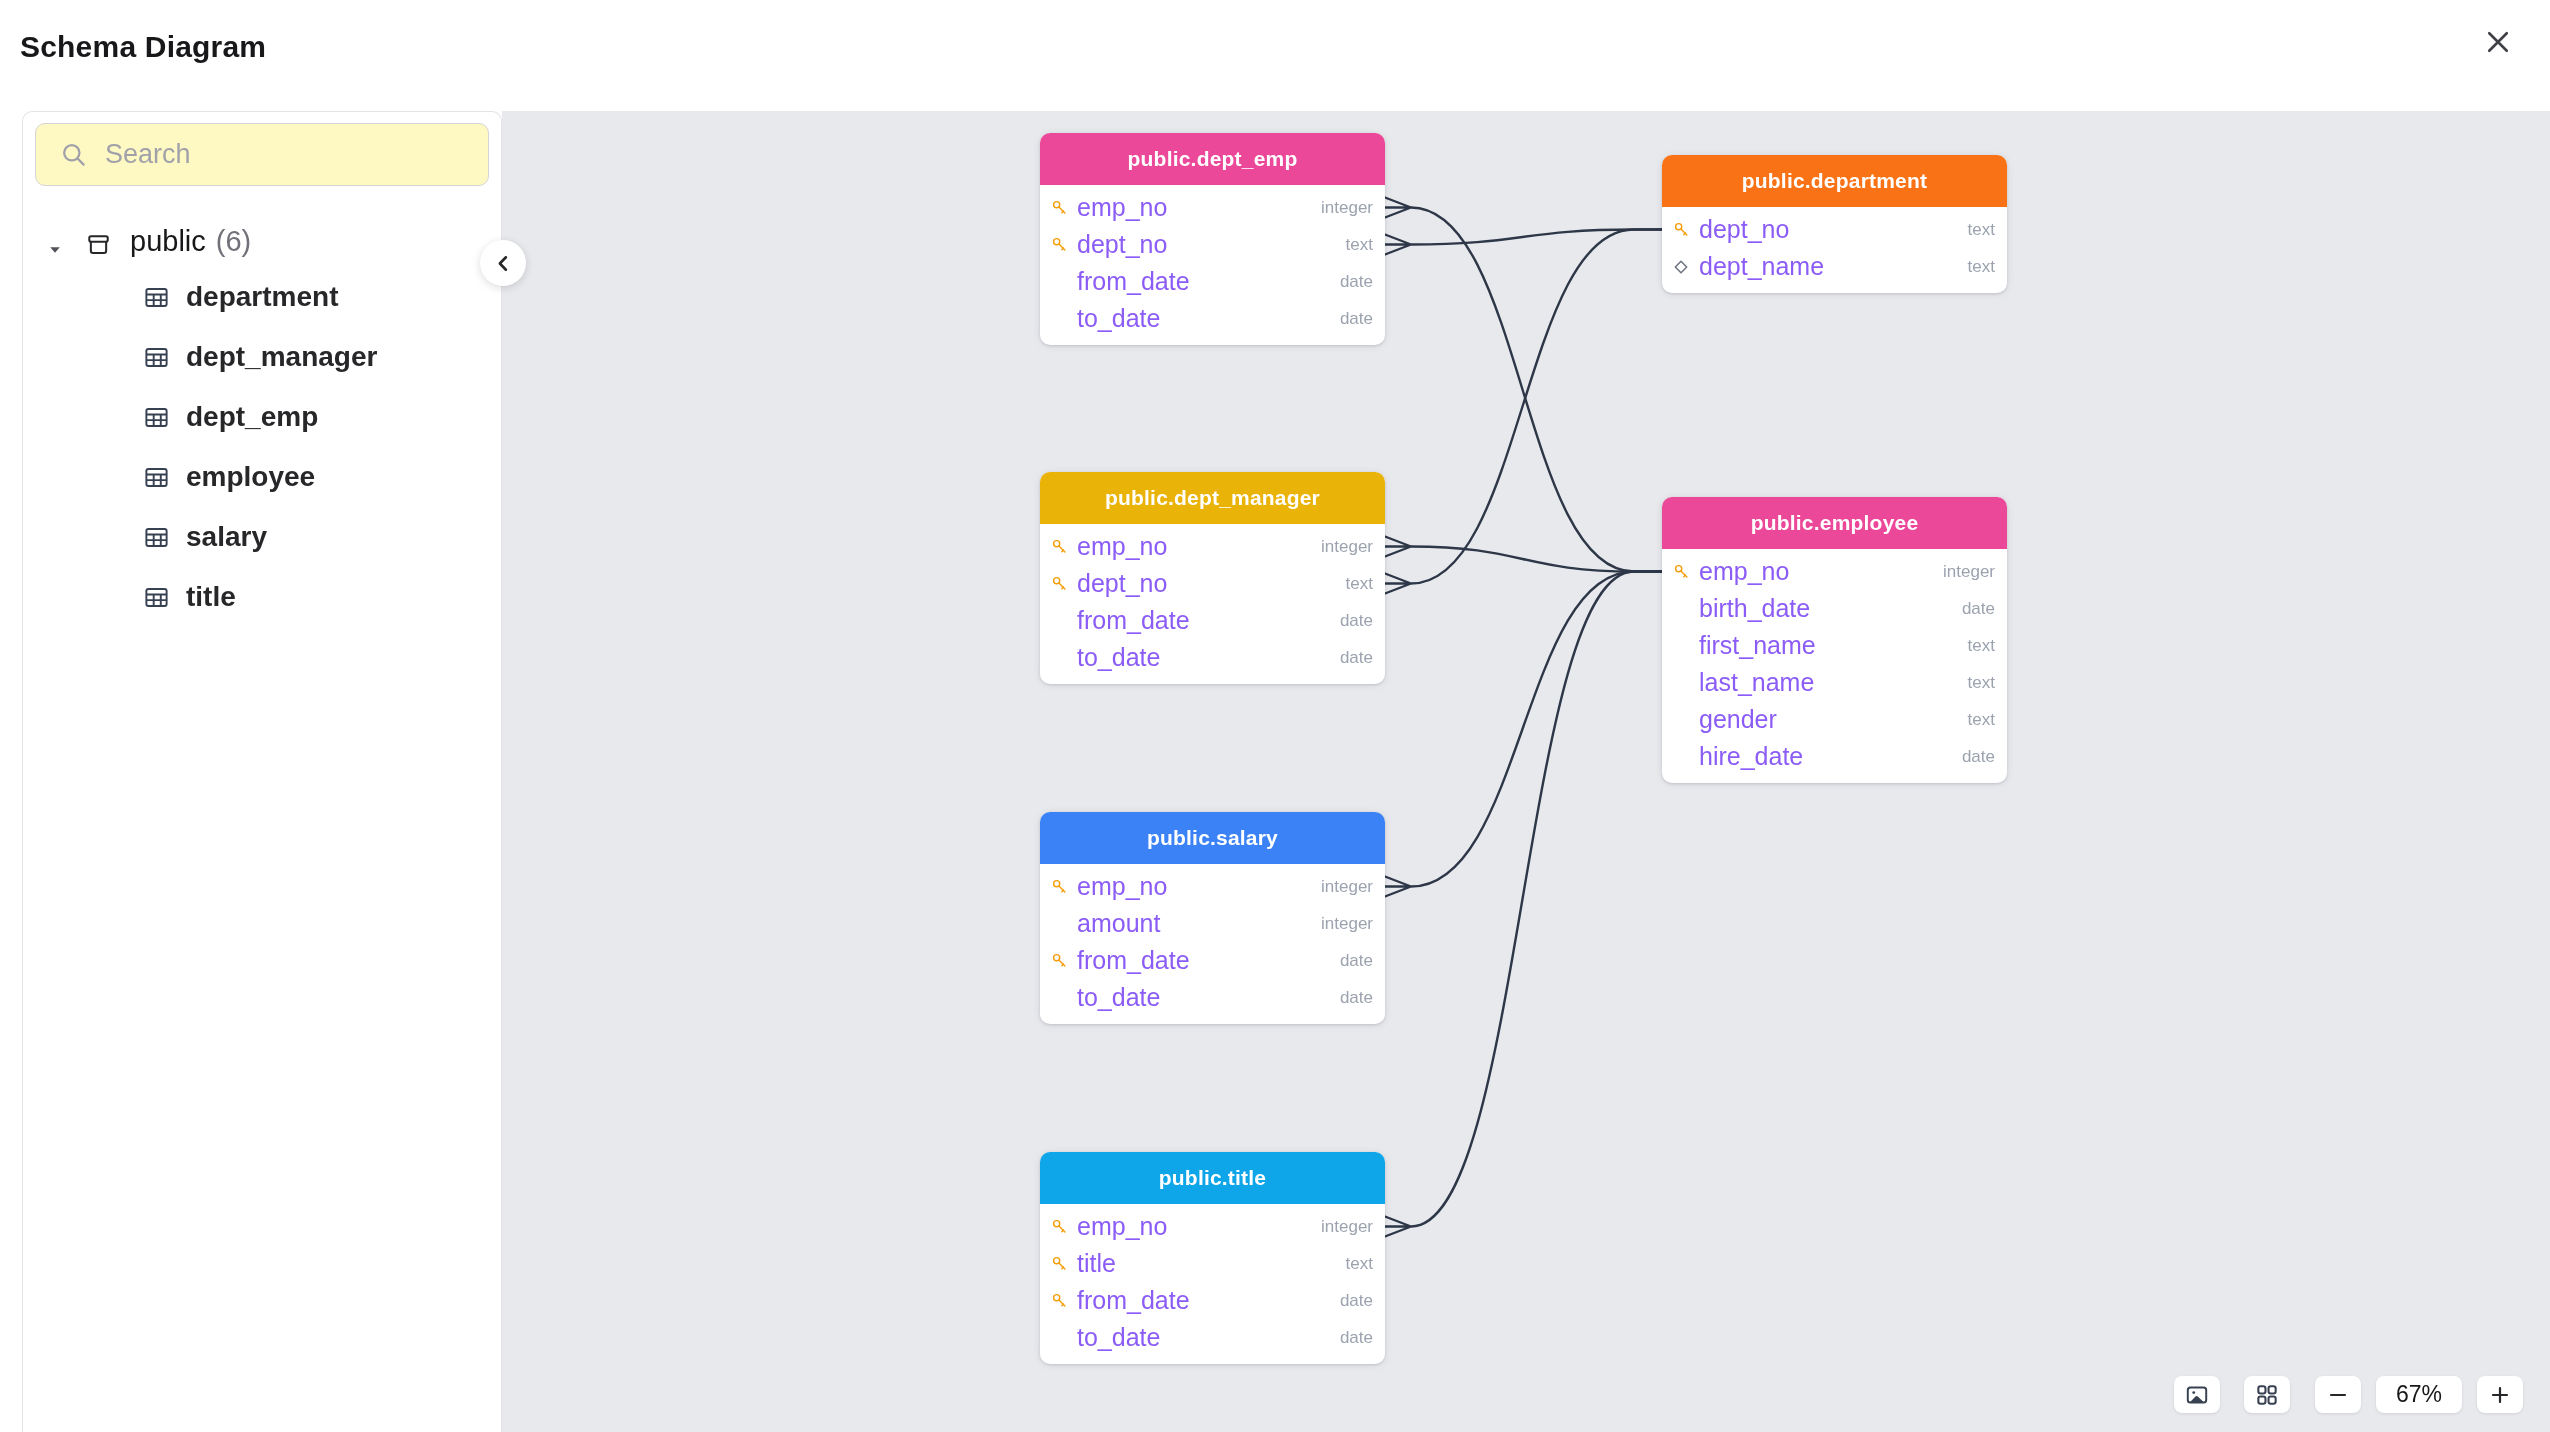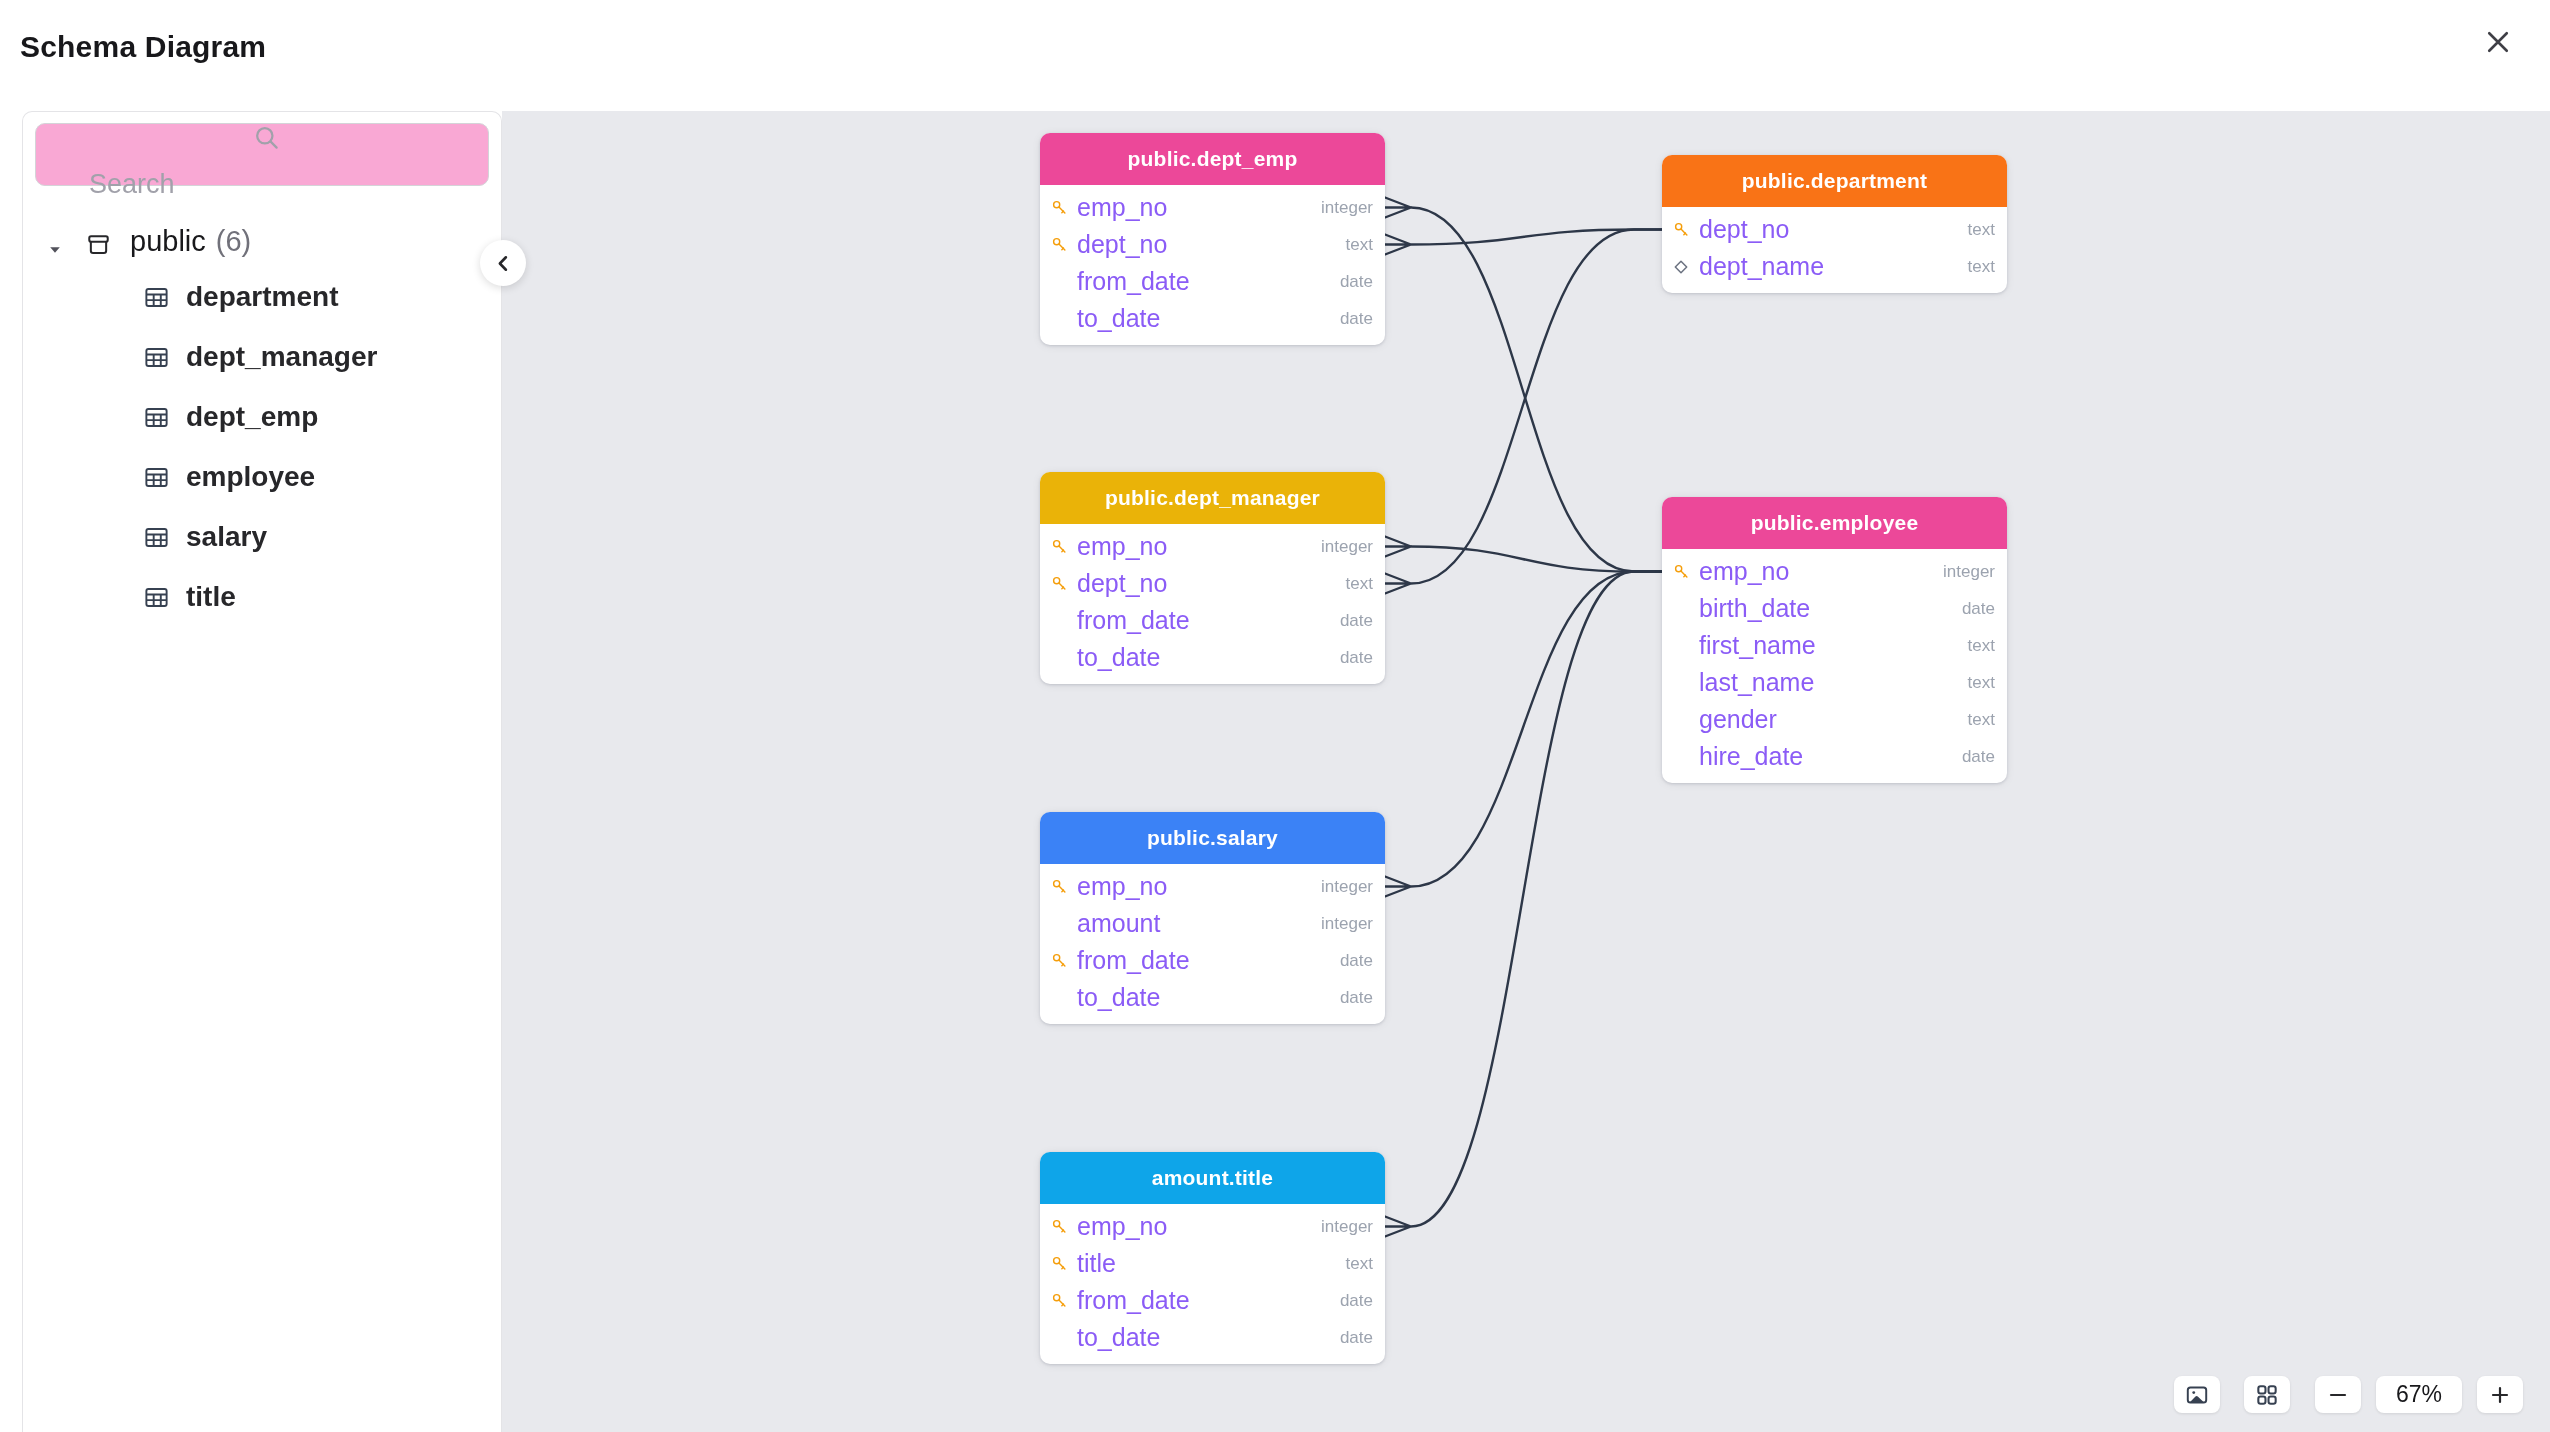--- a/index.html
+++ b/index.html
@@ -15,22 +15,22 @@
   .close-btn { background:none; border:none; cursor:pointer; width:44px; height:44px;
                display:flex; align-items:center; justify-content:center; margin-top:-10px; }
 
   
   .content { flex:1; display:flex; position:relative; }
 
   
   .sidebar { width:480px; flex:0 0 480px; margin-left:22px; background:#fff;
              border:1px solid #e4e4e7; border-bottom:none; border-radius:10px 10px 0 0;
              padding:11px 12px; position:relative; z-index:3; }
-  .searchbox { height:63px; border:1px solid #d4d4d8; border-radius:10px; background:#f9a8d4;
-               display:flex; align-items:center; padding:0 16px 0 24px; gap:18px;flex-direction:column; }
+  .searchbox { height:63px; border:1px solid #d4d4d8; border-radius:10px; background:#fef9c3;
+               display:flex; align-items:center; padding:0 16px 0 24px; gap:18px; }
   .searchbox input { border:none; outline:none; flex:1; font-size:27px; color:#18181b;
                      font-family:"Liberation Sans", sans-serif; background:transparent; }
   .searchbox input::placeholder { color:#a1a1aa; }
 
   .tree { margin-top:32px; }
   .tree-schema { display:flex; align-items:flex-end; height:40px; cursor:pointer; padding-left:12px; }
   .tree-schema .caret { width:16px; display:flex; margin-right:22px; }
   .tree-schema .sicon { display:flex; margin-right:18px; }
   .schema-label { font-size:29px; font-weight:500; color:#18181b; }
   .schema-count { font-size:29px; color:#71717a; margin-left:10px; }
@@ -363,21 +363,21 @@
                 <span class="ftype">date</span>
               </div>
               <div class="node-row">
                 <span class="ficon"></span>
                 <span class="fname">to_date</span>
                 <span class="ftype">date</span>
               </div>
             </div>
           </div>
           <div class="node" style="left: 538px; top: 1041px;">
-            <div class="node-header" style="background: rgb(14, 165, 233);">amount.title</div>
+            <div class="node-header" style="background: rgb(14, 165, 233);">public.title</div>
             <div class="node-body">
               <div class="node-row">
                 <span class="ficon">
                   <svg width="17" height="17" viewBox="0 0 24 24" fill="none" stroke="#f59e0b" stroke-width="2" stroke-linecap="round" stroke-linejoin="round">
                     <circle cx="8" cy="8" r="4.3"></circle>
                     <path d="M11.2 11.2 L19.6 19.6"></path>
                     <path d="M15.3 19.4 l2.3-2.3"></path>
                   </svg>
                 </span>
                 <span class="fname">emp_no</span>

